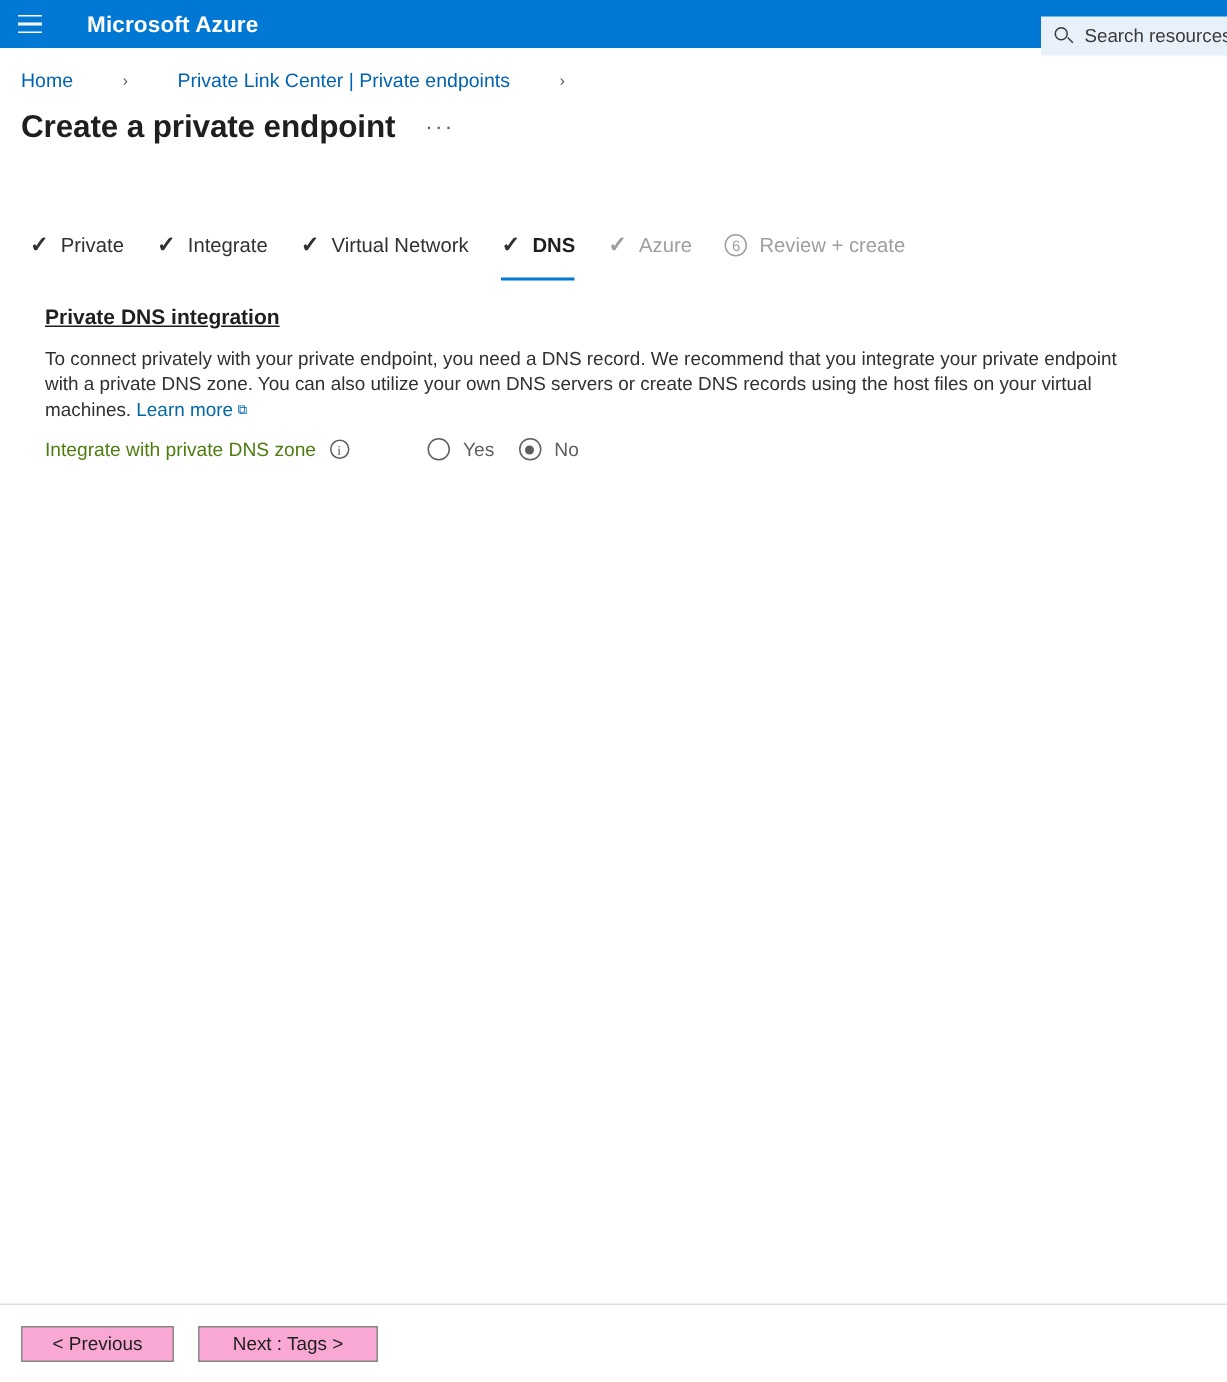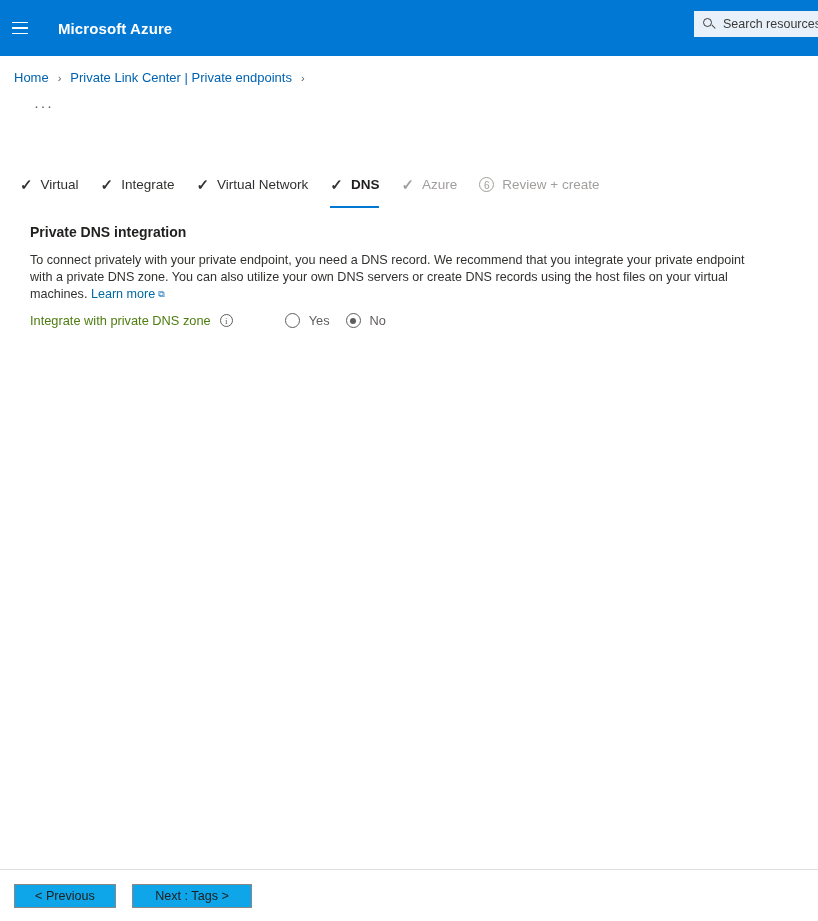--- a/index.html
+++ b/index.html
@@ -12,21 +12,21 @@
     background: #ffffff;
     font-family: "Liberation Sans", sans-serif;
     font-size: 13px;
     color: #323130;
     overflow: hidden;
     position: relative;
   }
 
   
   .topbar {
-    height: 56px;
+    height: 32px;
     background: #0078d4;
     display: flex;
     align-items: center;
     position: relative;
   }
   .hamburger {
     width: 40px;
     height: 48px;
     display: flex;
     flex-direction: column;
@@ -85,20 +85,21 @@
     background: #3b3a39;
     transform: rotate(45deg);
   }
 
   
   .breadcrumb {
     margin: 14px 0 0 14px;
     font-size: 13px;
     display: flex;
     align-items: center;
+    gap: 24px;
   }
   .breadcrumb a {
     color: #0063b1;
     text-decoration: none;
     cursor: pointer;
   }
   .chev {
     color: #605e5c;
     margin: 0 9px;
     font-size: 11px;
@@ -180,20 +181,21 @@
 
   
   .content {
     margin: 22px 0 0 30px;
   }
   .section-title {
     font-size: 14px;
     font-weight: bold;
     color: #201f1e;
     margin-bottom: 12px;
+    text-decoration: underline;
   }
   .desc {
     font-size: 12.6px;
     color: #323130;
     line-height: 17px;
     max-width: 735px;
   }
   .link {
     color: #0369a1;
     text-decoration: none;
@@ -277,21 +279,21 @@
     border-top: 1px solid #e1dfdd;
     background: #ffffff;
     display: flex;
     align-items: center;
     box-sizing: border-box;
   }
   .btn {
     height: 24px;
     min-width: 102px;
     border: 1px solid #8a8886;
-    background: #0ea5e9;
+    background: #f9a8d4;
     color: #201f1e;
     font-size: 12.6px;
     font-family: "Liberation Sans", sans-serif;
     cursor: pointer;
     padding: 0 10px;
     box-sizing: border-box;
     line-height: 22px;
     text-align: center;
   }
   .btn-prev { margin-left: 14px; }
@@ -314,27 +316,28 @@
 </div>
 
 <div class="breadcrumb">
   <a>Home</a>
   <span class="chev">›</span>
   <a>Private Link Center | Private endpoints</a>
   <span class="chev">›</span>
 </div>
 
 <div class="title-row">
+  <div class="page-title">Create a private endpoint</div>
   <div class="ellipsis-btn">···</div>
 </div>
 
 <div class="tabs">
   <div class="tab done">
     <span class="check">✓</span>
-    <span class="label">Virtual</span>
+    <span class="label">Private</span>
   </div>
   <div class="tab done">
     <span class="check">✓</span>
     <span class="label">Integrate</span>
   </div>
   <div class="tab done">
     <span class="check">✓</span>
     <span class="label">Virtual Network</span>
   </div>
   <div class="tab active">

